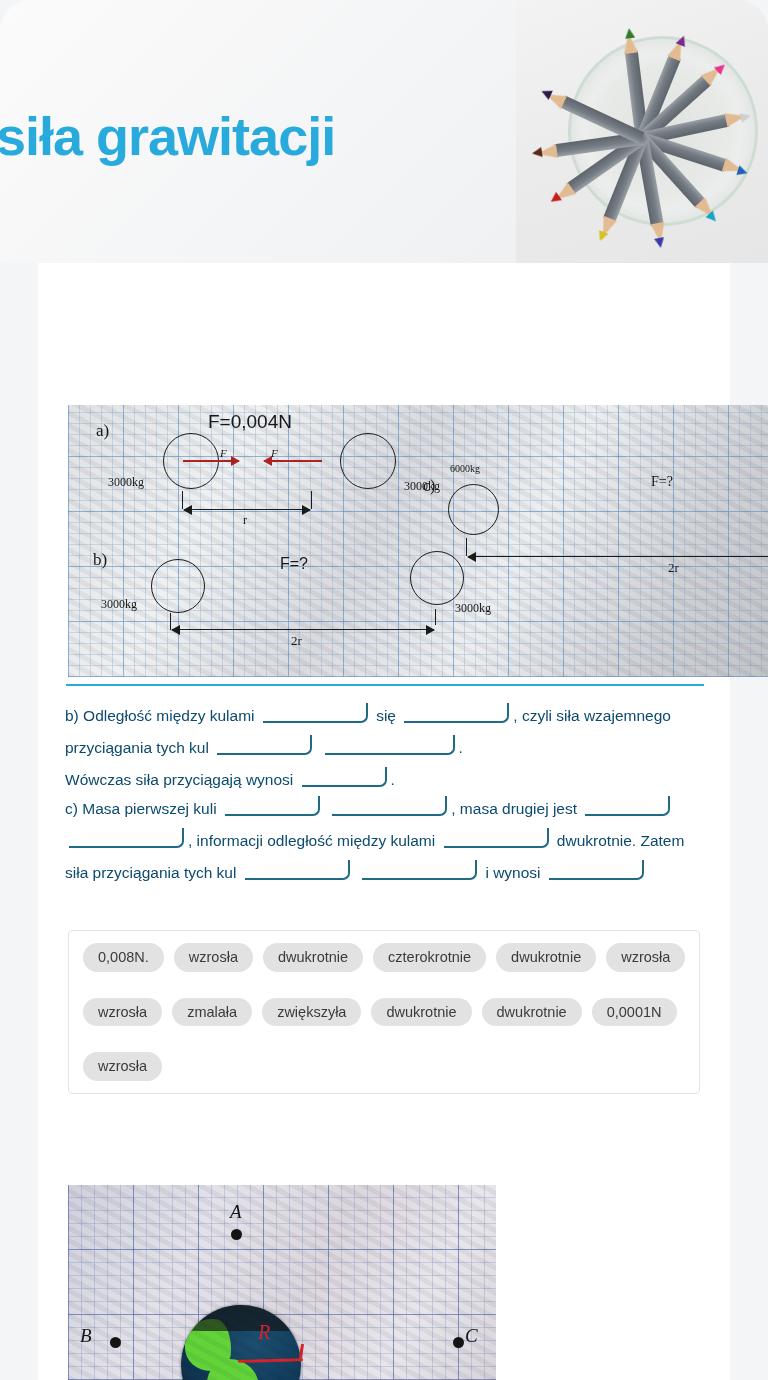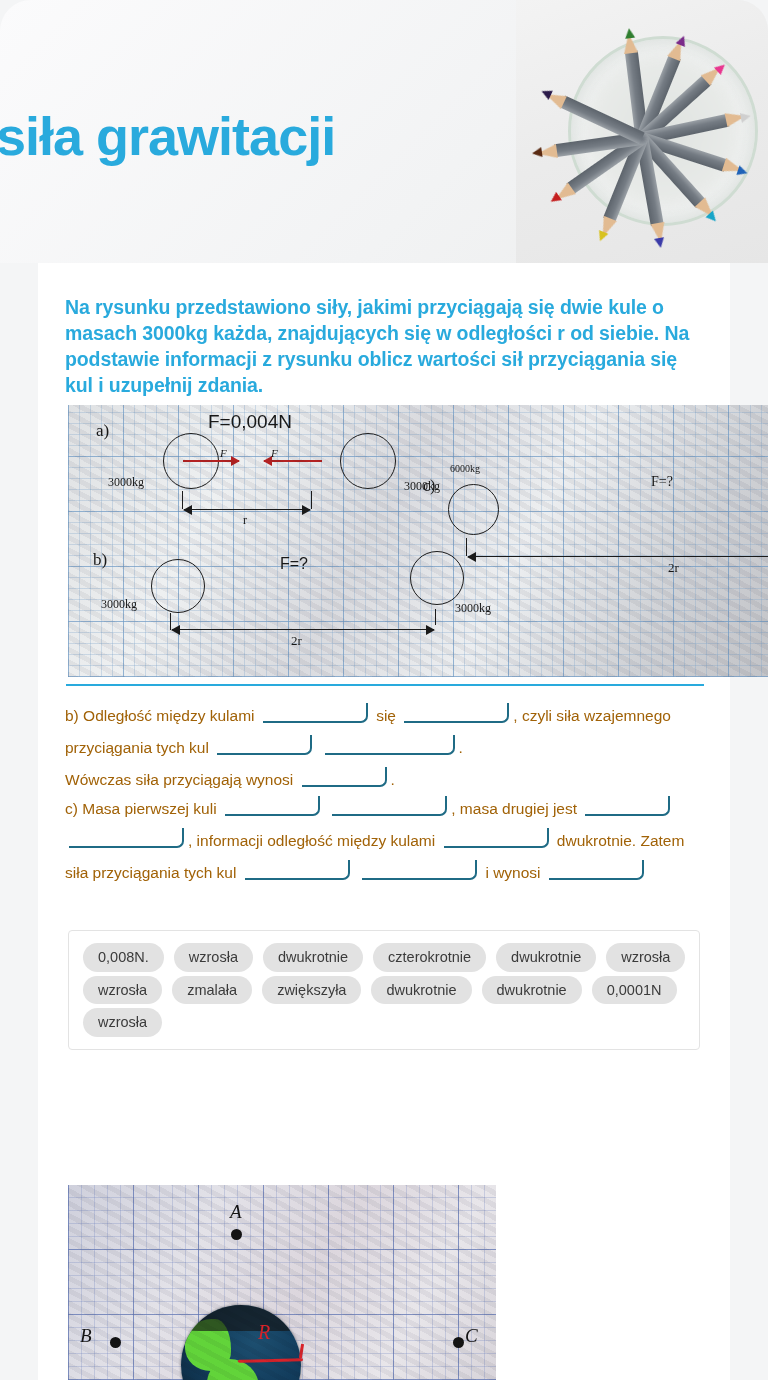--- a/index.html
+++ b/index.html
@@ -168,21 +168,21 @@
     position: absolute;
     left: 28px; top: 421px;
     width: 638px; height: 2px;
     background: #29aadd;
   }
 
   
   .fill-block {
     position: absolute;
     font-size: 15.5px;
-    color: #a16207;
+    color: #0c4a6e;
     line-height: 32px;
     width: 646px;
   }
   .fb-b { left: 27px; top: 437px; }
   .fb-c { left: 27px; top: 530px; }
   .blank {
     display: inline-block;
     vertical-align: baseline;
     height: 20px;
     border-bottom: 2px solid #1f6b85;
@@ -200,21 +200,21 @@
   .wordbank {
     position: absolute;
     left: 30px; top: 667px;
     width: 632px;
     border: 1px solid #e3e3e3;
     border-radius: 4px;
     background: #fff;
     padding: 12px 12px 12px 14px;
     display: flex;
     flex-wrap: wrap;
-    gap: 4px 10px;
+    gap: 26px 10px;
   }
   .chip {
     background: #e2e2e2;
     color: #3b3b3b;
     border-radius: 16px;
     padding: 7px 15px;
     font-size: 14.5px;
     line-height: 1;
     white-space: nowrap;
     cursor: grab;
@@ -363,21 +363,20 @@
           <div class="wood"></div>
           <div class="tip" style="border-left-color:#2b1a4a"></div>
         </div>
     </div>
 
     <div class="title">siła grawitacji</div>
   </div>
 
   <div class="card">
 
-    <div class="q-heading q1-heading">Na rysunku przedstawiono siły, jakimi przyciągają się dwie kule o masach 3000kg każda, znajdujących się w odległości r od siebie. Na podstawie informacji z rysunku oblicz wartości sił przyciągania się kul i uzupełnij zdania.</div>
 
     <div class="figure-1">
       <div class="paper"></div>
 
       <span class="hlabel" style="left:28px;top:16px;font-size:17px">a)</span>
       <span class="hlabel" style="left:140px;top:6px;font-size:19px;font-family:'Liberation Sans',sans-serif">F=0,004N</span>
       <div class="ball" style="left:95px;top:28px;width:56px;height:56px"></div>
       <div class="ball" style="left:272px;top:28px;width:56px;height:56px"></div>
       <div class="arrow-red" style="left:115px;top:55px;width:56px"></div>
       <div class="arrow-red left" style="left:196px;top:55px;width:58px"></div>

